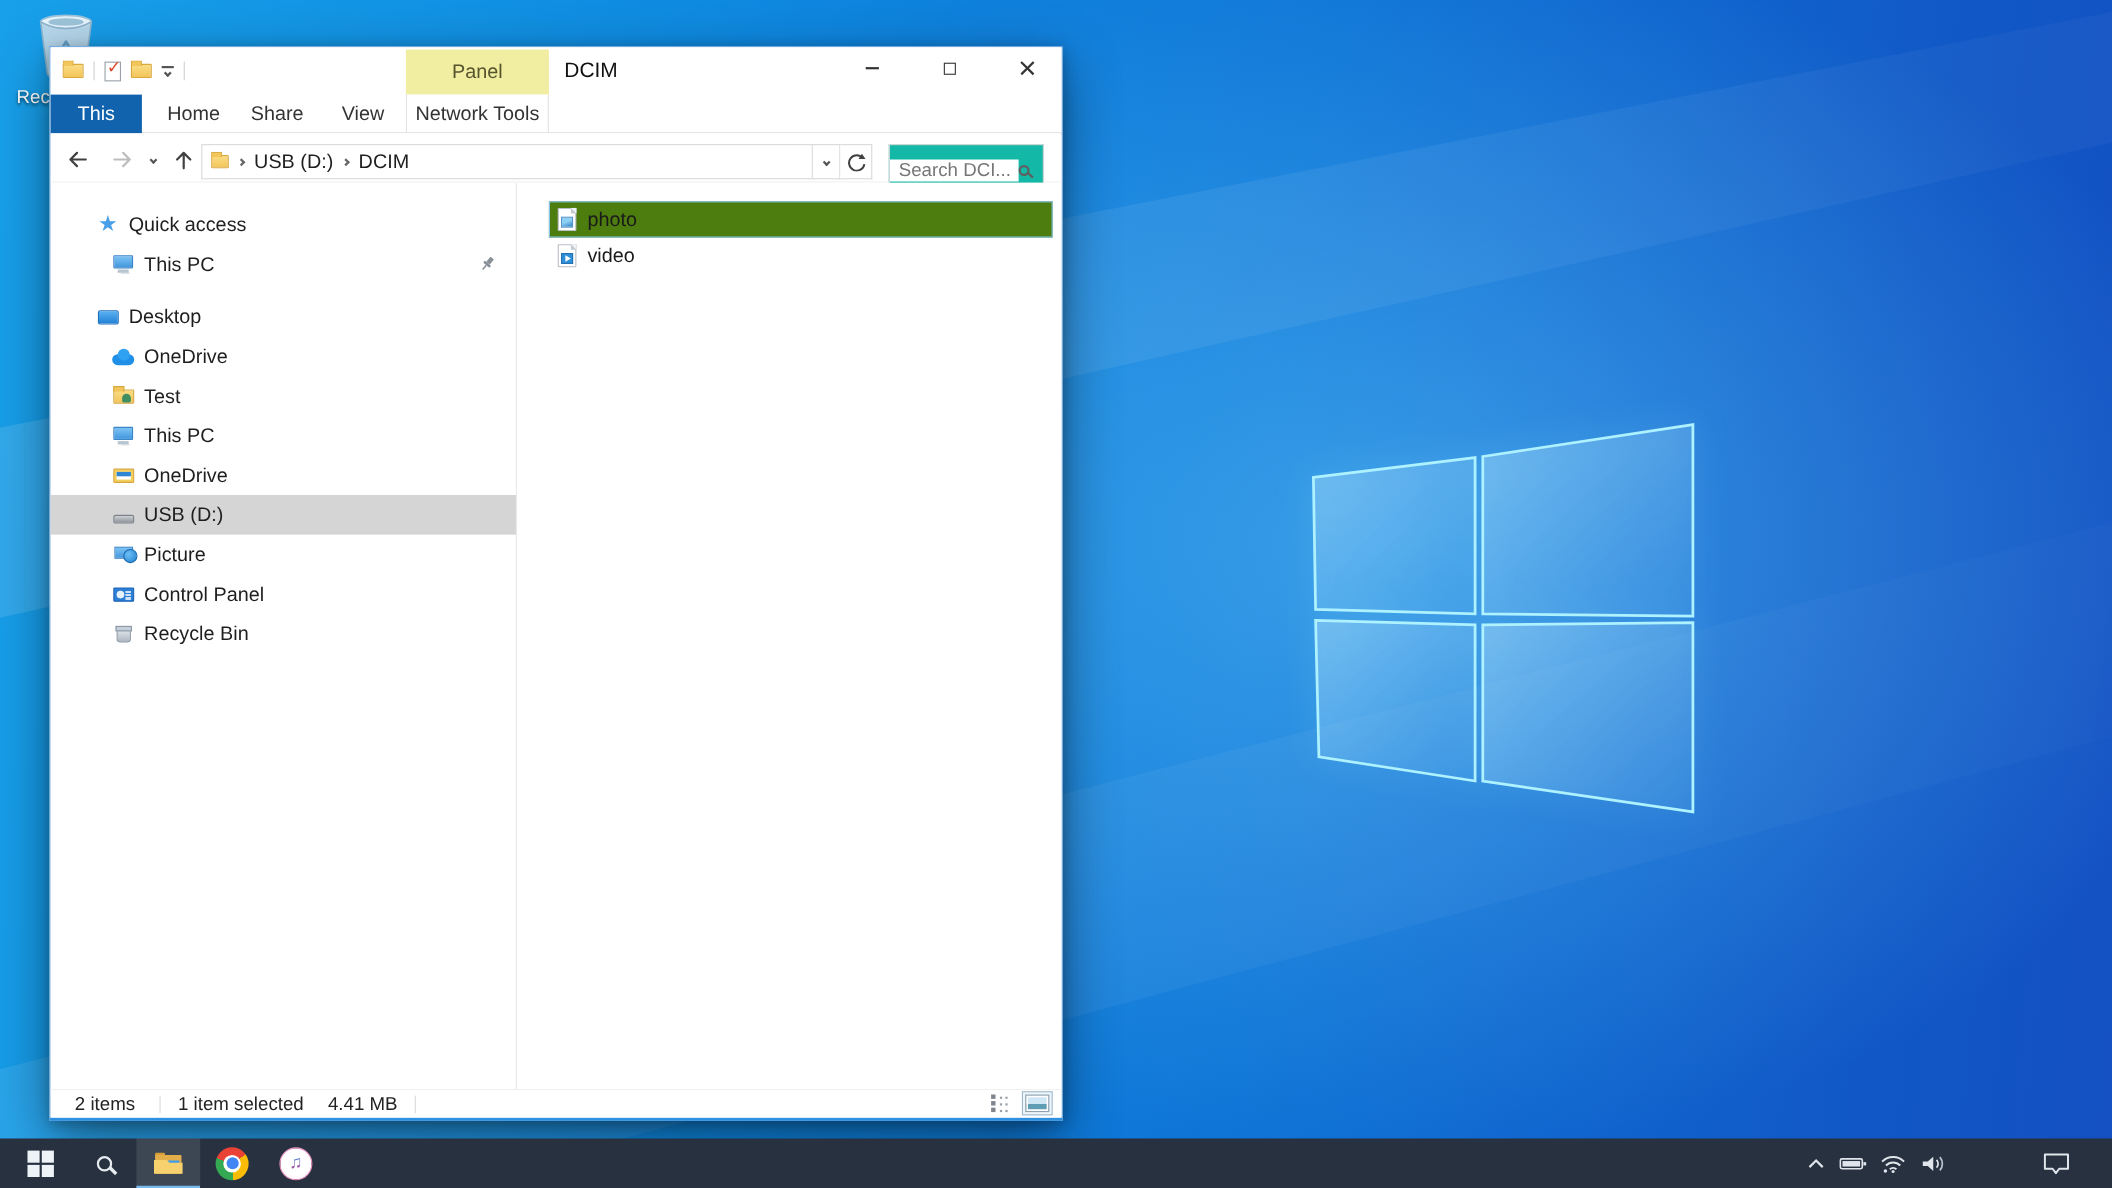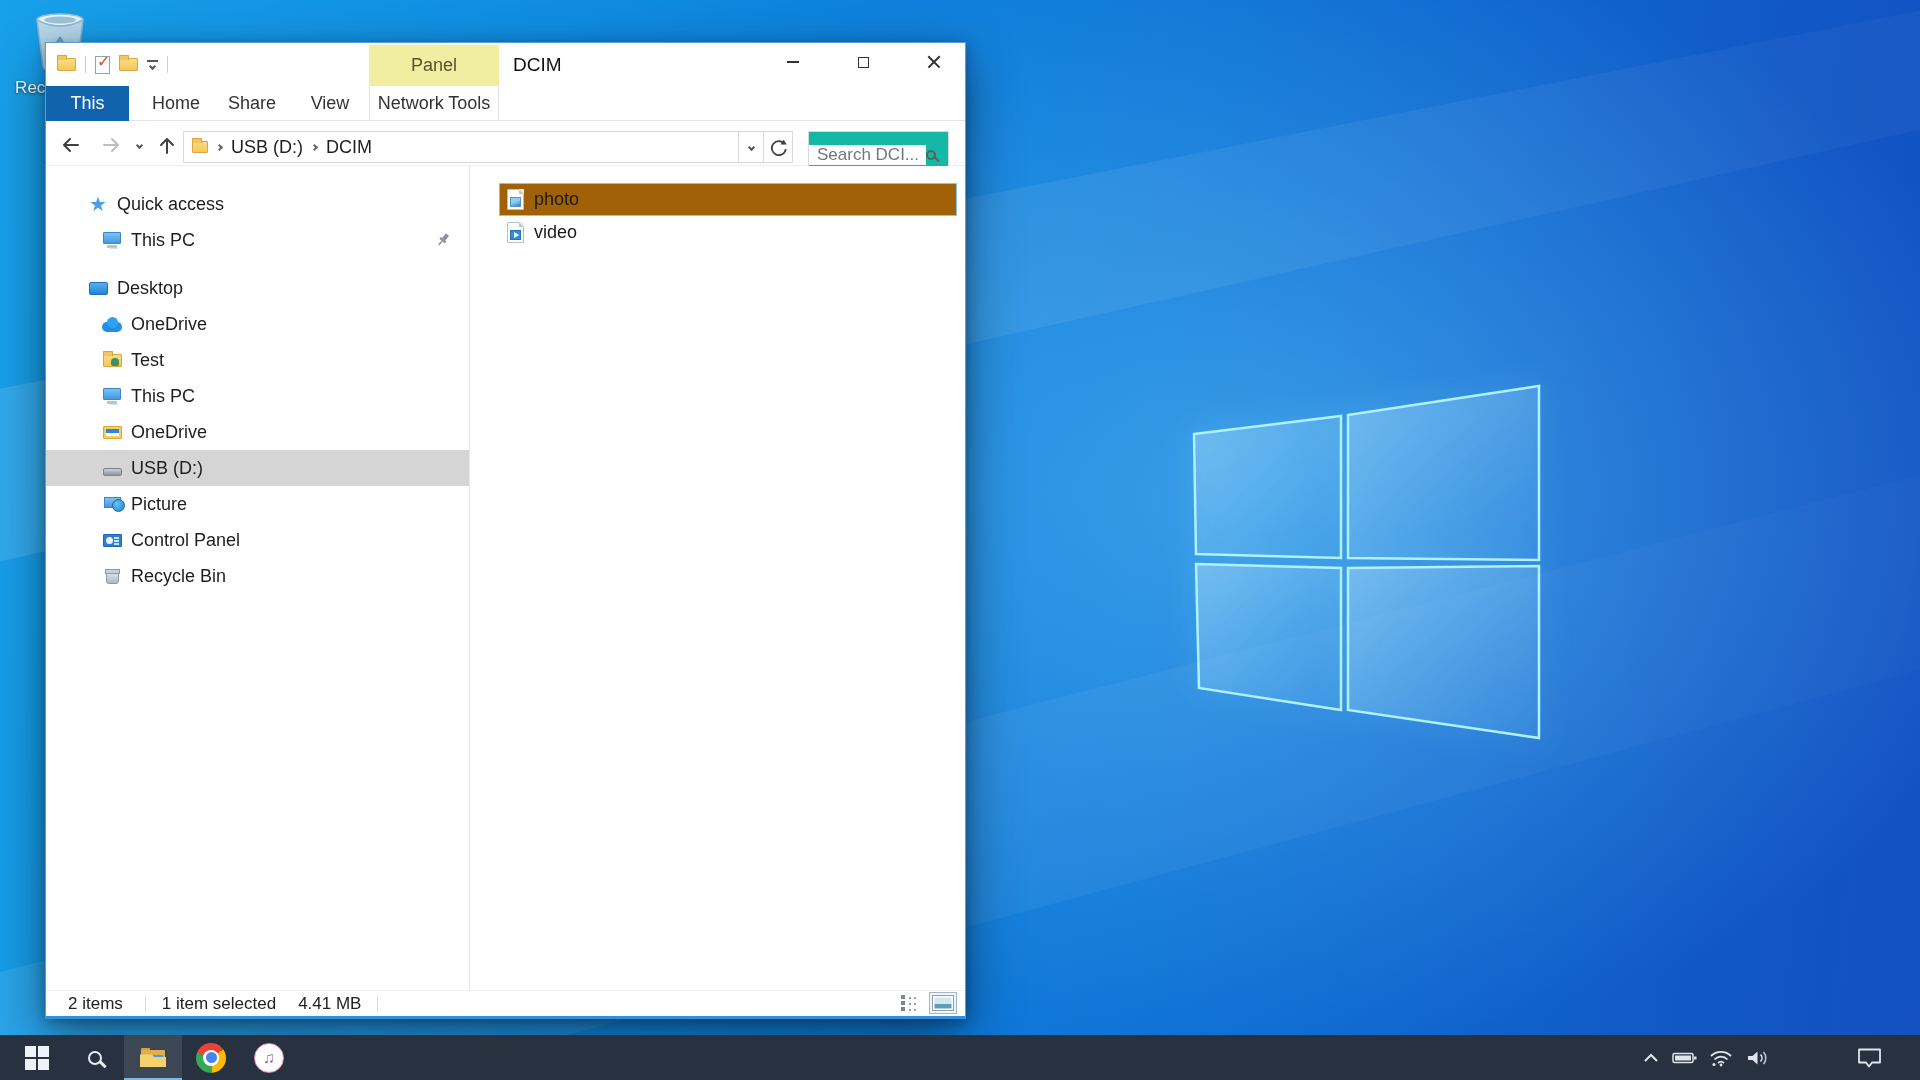--- a/index.html
+++ b/index.html
@@ -96,21 +96,21 @@
   .ic-net::before { content:''; position:absolute; right:-5px; bottom:-5px; width:11px; height:11px; border-radius:50%; background:radial-gradient(circle at 35% 35%, #6ec0f5, #1f7fd0); border:1px solid #1a6ab0; }
   .ic-cp { position:relative; width:19px; height:13px; background:#2b7fd6; border:1px solid #1f66b4; border-radius:1px; }
   .ic-cp::before { content:''; position:absolute; left:2px; top:2px; width:7px; height:7px; background:#e8f2fb; border-radius:50%; }
   .ic-cp::after { content:''; position:absolute; right:2px; top:2px; width:5px; height:9px; background:repeating-linear-gradient(#cfe3f5 0 2px, #2b7fd6 2px 3px); }
   .ic-rbin { position:relative; width:13px; height:13px; background:linear-gradient(#e3e8ee,#aeb8c2); border:1px solid #8d99a6; border-radius:1px 1px 3px 3px; margin-top:3px; }
   .ic-rbin::before { content:''; position:absolute; top:-3px; left:-2px; right:-2px; height:3px; background:#c6d0da; border:1px solid #8d99a6; }
   .pin-ic { position:absolute; right:18px; top:10px; }
 
   
   .frow { position:absolute; left:453px; width:458px; height:33px; display:flex; align-items:center; padding-left:7px; font-size:18px; color:#1a1a1a; border:1px solid transparent; }
-  .frow.sel { background:#a16207; border-color:#86c4ee; }
+  .frow.sel { background:#4d7c0f; border-color:#86c4ee; }
   .fi { position:relative; width:17px; height:21px; background:#fff; border:1px solid #b9bfc6; border-radius:1px; flex:none; }
   .fi::before { content:''; position:absolute; top:-1px; right:-1px; border-style:solid; border-width:0 5px 5px 0; border-color:#eef3f8 #eef3f8 #c2c9d0 #c2c9d0; }
   .fi-inner { position:absolute; left:2px; top:7px; width:11px; height:10px; }
   .fi-inner.img { background:linear-gradient(160deg,#8fd0f5 45%,#2f7fc4 100%); border:1px solid #5795c9; }
   .fi-inner.vid { background:#2f8fd8; border:1px solid #2372b4; display:flex; align-items:center; }
   .play-tri { width:0; height:0; border-left:5px solid #fff; border-top:3px solid transparent; border-bottom:3px solid transparent; margin-left:3px; }
   .fname { margin-left:10px; }
 
   
   .statusbar { position:absolute; left:0; right:0; bottom:0; height:26px; background:#fff; border-top:1px solid #f0f0f0; display:flex; align-items:center; font-size:17px; color:#222; }

